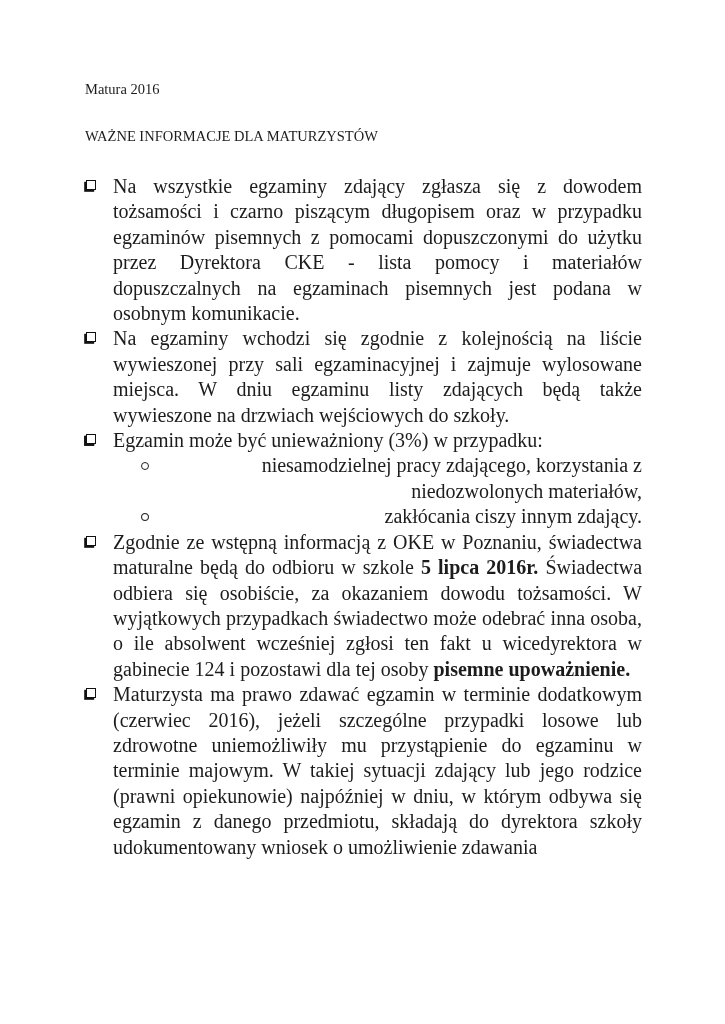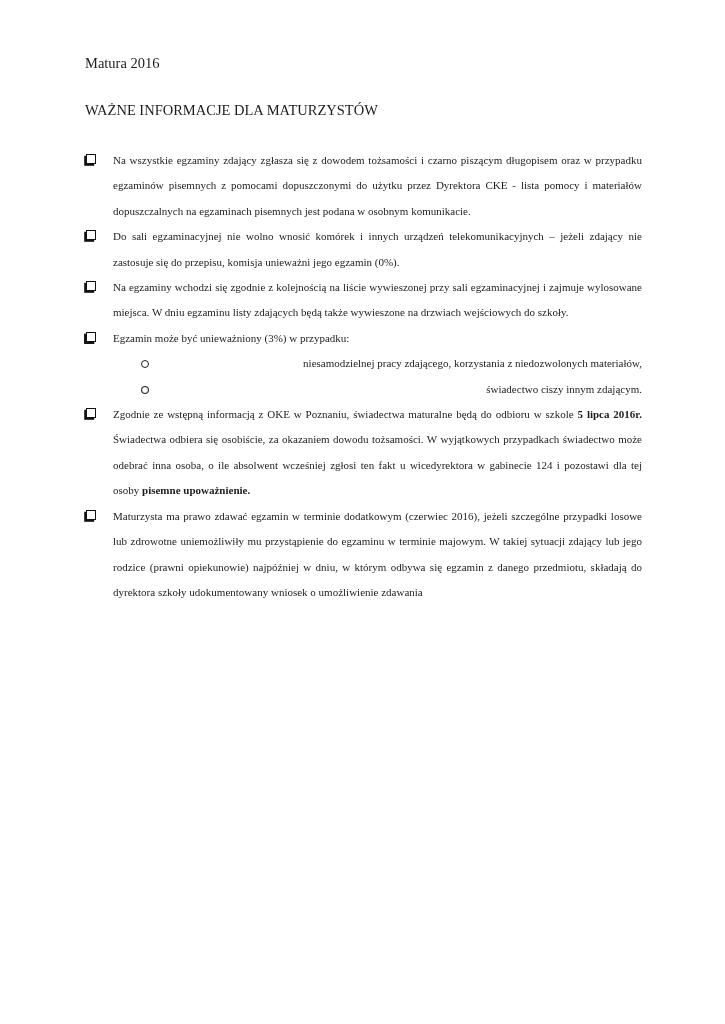--- a/index.html
+++ b/index.html
@@ -8,39 +8,39 @@
     width: 725px;
     height: 1024px;
     background: #ffffff;
     font-family: "Liberation Serif", serif;
     color: #1c1c1c;
     overflow: hidden;
   }
   .content {
     position: absolute;
     left: 85px;
-    top: 50px;
+    top: 76px;
     width: 557px;
   }
   .doc-header {
     font-size: 14.5px;
     line-height: 26px;
     margin: 0 0 21px 0;
     font-weight: normal;
   }
   .doc-title {
     font-size: 14.5px;
     line-height: 26px;
     margin: 16px 0 25px 0;
     font-weight: normal;
   }
   .list { }
   .item {
     position: relative;
-    font-size: 11px;
+    font-size: 20px;
     line-height: 25.4px;
     text-align: justify;
     font-family: Liberation Serif, serif;
   }
   .item.top { padding-left: 28px; }
   .item.sub { padding-left: 72px; text-align: right; }
   .marker { display: block; position: absolute; background: #ffffff; }
   .marker.square {
     left: 1px;
     top: 6px;
@@ -61,24 +61,23 @@
 </style>
 </head>
 <body>
 
 <div class="page">
   <div class="content">
     <p class="doc-header">Matura 2016</p>
     <p class="doc-title">WAŻNE INFORMACJE DLA MATURZYSTÓW</p>
     <div class="list" id="bullet-list">
         <div class="item top"><span class="marker square"></span><span><span>Na wszystkie egzaminy zdający zgłasza się z dowodem tożsamości i czarno piszącym długopisem oraz w przypadku egzaminów pisemnych z pomocami dopuszczonymi do użytku przez Dyrektora CKE - lista pomocy i materiałów dopuszczalnych na egzaminach pisemnych jest podana w osobnym komunikacie.</span></span></div>
-        <div class="item top"><span class="marker square"></span><span><span>Do sali egzaminacyjnej nie wolno wnosić komórek i innych urządzeń telekomunikacyjnych – jeżeli zdający nie zastosuje się do przepisu, komisja unieważni jego egzamin (0%).</span></span></div>
         <div class="item top"><span class="marker square"></span><span><span>Na egzaminy wchodzi się zgodnie z kolejnością na liście wywieszonej przy sali egzaminacyjnej i zajmuje wylosowane miejsca. W dniu egzaminu listy zdających będą także wywieszone na drzwiach wejściowych do szkoły.</span></span></div>
         <div class="item top"><span class="marker square"></span></div>
         <div class="item top"><span class="marker square"></span><span><span>Egzamin może być unieważniony (3%) w przypadku:</span></span></div>
         <div class="item sub"><span class="marker circle"></span><span><span>niesamodzielnej pracy zdającego, korzystania z niedozwolonych materiałów,</span></span></div>
         <div class="item sub"><span class="marker circle"></span></div>
-        <div class="item sub"><span class="marker circle"></span><span><span>świadectwo ciszy innym zdającym.</span></span></div>
+        <div class="item sub"><span class="marker circle"></span><span><span>zakłócania ciszy innym zdający.</span></span></div>
         <div class="item top"><span class="marker square"></span><span><span>Zgodnie ze wstępną informacją z OKE w Poznaniu, świadectwa maturalne będą do odbioru w szkole </span><b>5 lipca 2016r.</b><span> Świadectwa odbiera się osobiście, za okazaniem dowodu tożsamości. W wyjątkowych przypadkach świadectwo może odebrać inna osoba, o ile absolwent wcześniej zgłosi ten fakt u wicedyrektora w gabinecie 124 i pozostawi dla tej osoby </span><b>pisemne upoważnienie.</b></span></div>
         <div class="item top"><span class="marker square"></span><span><span>Maturzysta ma prawo zdawać egzamin w terminie dodatkowym (czerwiec 2016), jeżeli szczególne przypadki losowe lub zdrowotne uniemożliwiły mu przystąpienie do egzaminu w terminie majowym. W takiej sytuacji zdający lub jego rodzice (prawni opiekunowie) najpóźniej w dniu, w którym odbywa się egzamin z danego przedmiotu, składają do dyrektora szkoły udokumentowany wniosek o umożliwienie zdawania</span></span></div>
       </div>
   </div>
 </div>
 
 </body></html>

